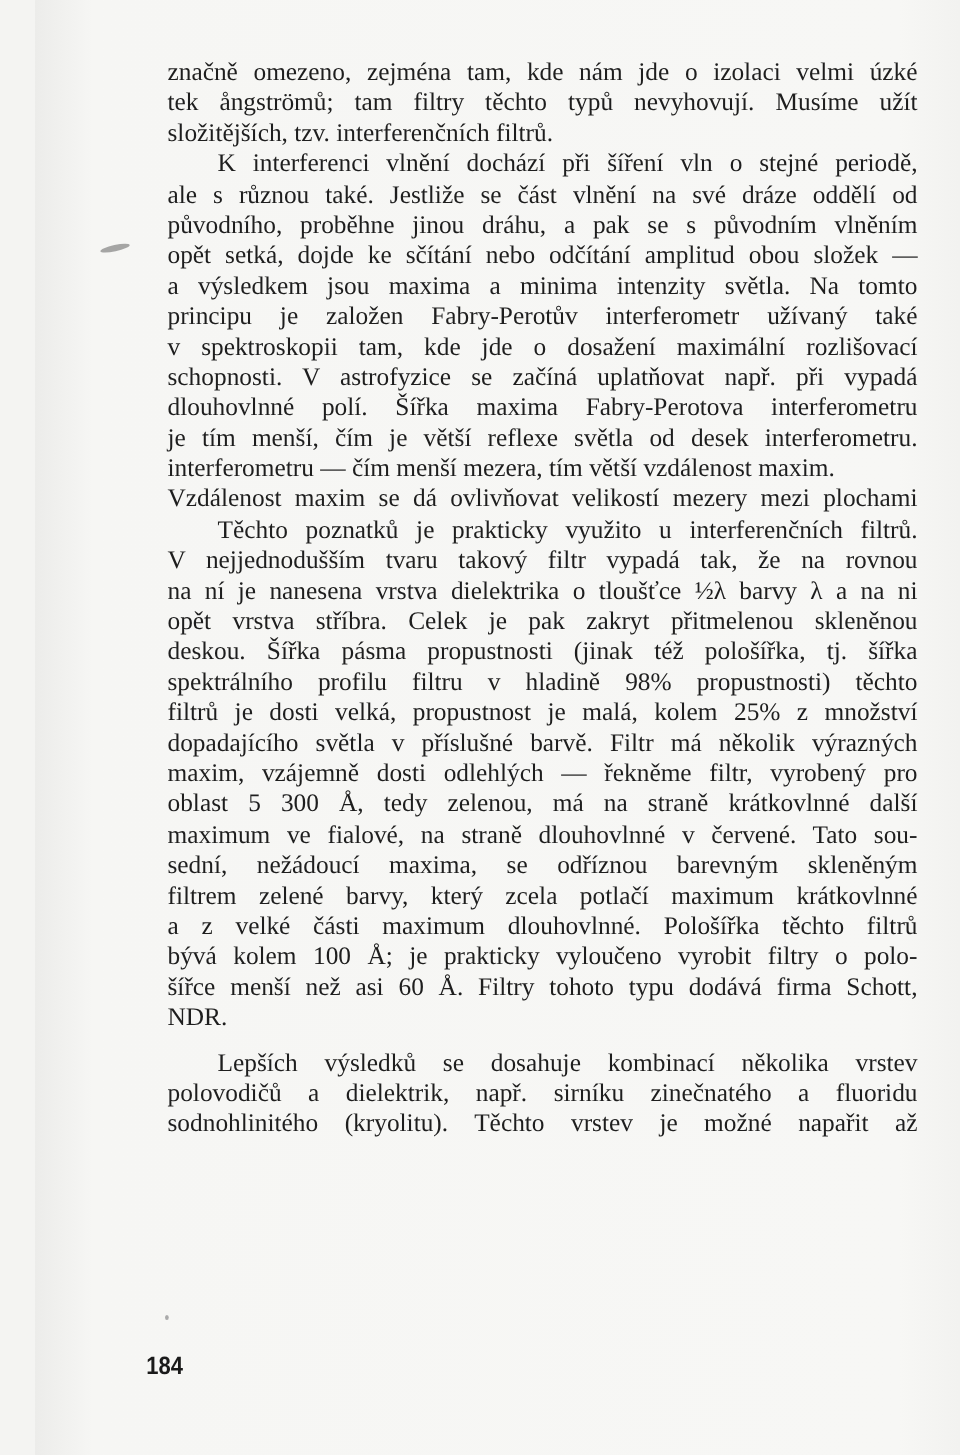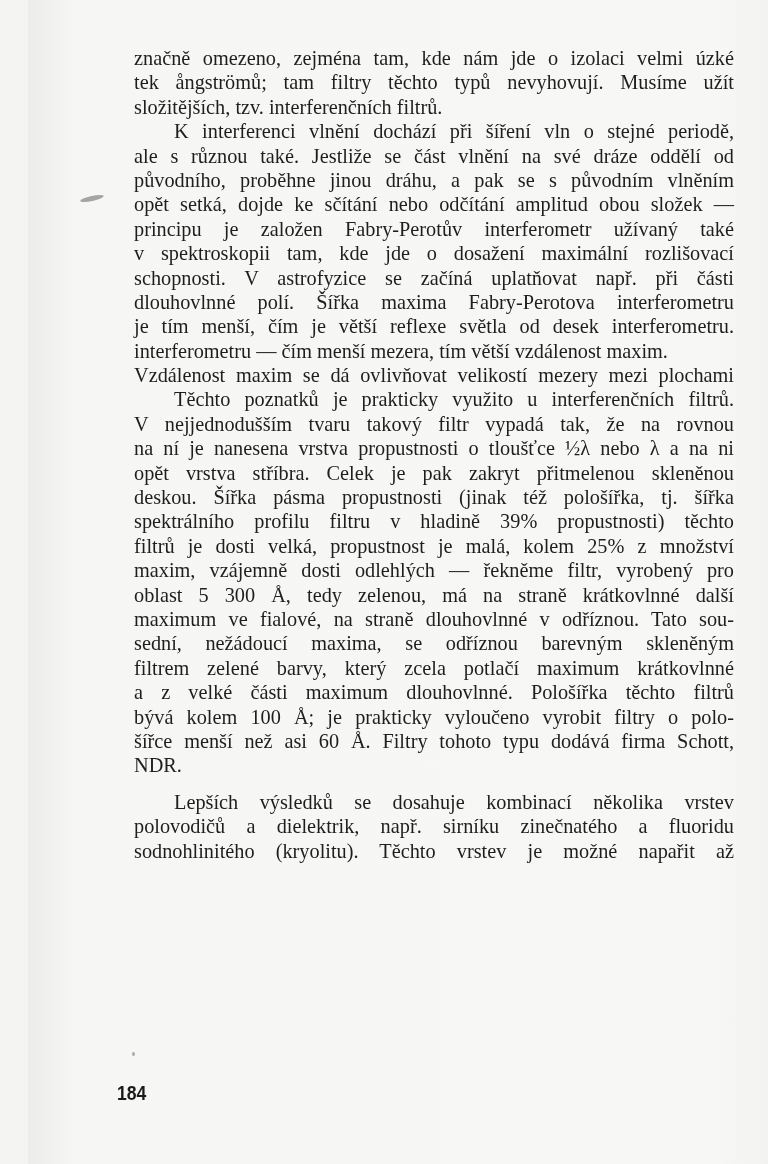--- a/index.html
+++ b/index.html
@@ -58,39 +58,41 @@
       <div>
         <span class="line">značně omezeno, zejména tam, kde nám jde o izolaci velmi úzké</span>
         <span class="line">tek ångströmů; tam filtry těchto typů nevyhovují. Musíme užít</span>
         <span class="line last">složitějších, tzv. interferenčních filtrů.</span>
       </div>
       <div>
         <span class="line indent">K interferenci vlnění dochází při šíření vln o stejné periodě,</span>
         <span class="line">ale s různou také. Jestliže se část vlnění na své dráze oddělí od</span>
         <span class="line">původního, proběhne jinou dráhu, a pak se s původním vlněním</span>
         <span class="line">opět setká, dojde ke sčítání nebo odčítání amplitud obou složek —</span>
+        <span class="line">a výsledkem jsou maxima a minima intenzity světla. Na tomto</span>
         <span class="line">principu je založen Fabry-Perotův interferometr užívaný také</span>
         <span class="line">v spektroskopii  tam, kde jde o dosažení maximální rozlišovací</span>
-        <span class="line">schopnosti. V astrofyzice se začíná uplatňovat např. při části</span>
+        <span class="line">schopnosti. V astrofyzice se začíná uplatňovat např. při vypadá</span>
         <span class="line">dlouhovlnné polí. Šířka maxima Fabry-Perotova interferometru</span>
         <span class="line">je tím menší, čím je větší reflexe světla od desek interferometru.</span>
         <span class="line last">interferometru — čím menší mezera, tím větší vzdálenost maxim.</span>
         <span class="line">Vzdálenost maxim se dá ovlivňovat velikostí mezery mezi plochami</span>
       </div>
       <div>
         <span class="line indent">Těchto poznatků je prakticky využito u interferenčních filtrů.</span>
         <span class="line">V nejjednodušším tvaru takový filtr vypadá tak, že na rovnou</span>
-        <span class="line">na ní je nanesena vrstva propustnosti o tloušťce ½λ nebo λ a na ni</span>
+        <span class="line">na ní je nanesena vrstva dielektrika o tloušťce ½λ barvy λ a na ni</span>
         <span class="line">opět vrstva stříbra. Celek je pak zakryt přitmelenou skleněnou</span>
         <span class="line">deskou. Šířka pásma propustnosti (jinak též pološířka, tj. šířka</span>
-        <span class="line">spektrálního profilu filtru v hladině 39% propustnosti) těchto</span>
+        <span class="line">spektrálního profilu filtru v hladině 98% propustnosti) těchto</span>
         <span class="line">filtrů je dosti velká, propustnost je malá, kolem 25% z množství</span>
+        <span class="line">dopadajícího světla v příslušné barvě. Filtr má několik výrazných</span>
         <span class="line">maxim, vzájemně dosti odlehlých — řekněme filtr, vyrobený pro</span>
         <span class="line">oblast 5 300 Å, tedy zelenou, má na straně krátkovlnné další</span>
-        <span class="line">maximum ve fialové, na straně dlouhovlnné v odříznou. Tato sou-</span>
+        <span class="line">maximum ve fialové, na straně dlouhovlnné v červené. Tato sou-</span>
         <span class="line">sední, nežádoucí maxima, se odříznou barevným skleněným</span>
         <span class="line">filtrem zelené barvy, který zcela potlačí maximum krátkovlnné</span>
         <span class="line">a z velké části maximum dlouhovlnné. Pološířka těchto filtrů</span>
         <span class="line">bývá kolem 100 Å; je prakticky vyloučeno vyrobit filtry o polo-</span>
         <span class="line">šířce menší než asi 60 Å. Filtry tohoto typu dodává firma Schott,</span>
         <span class="line last">NDR.</span>
       </div>
       <div class="gap"></div>
       <div>
         <span class="line indent">Lepších výsledků se dosahuje kombinací několika vrstev</span>

